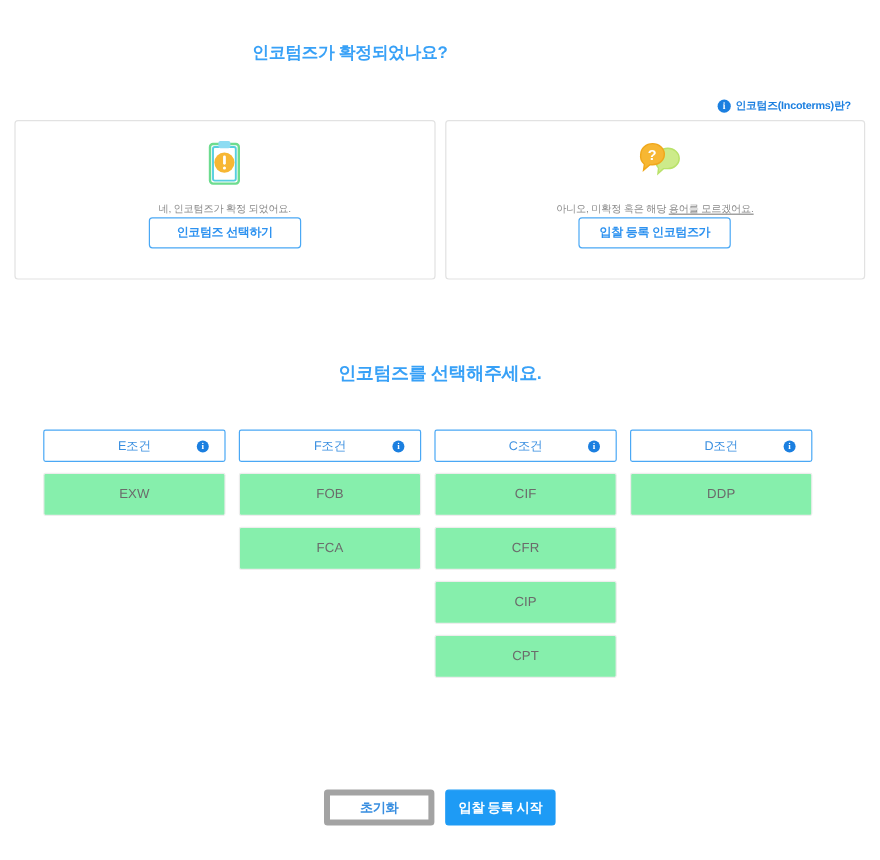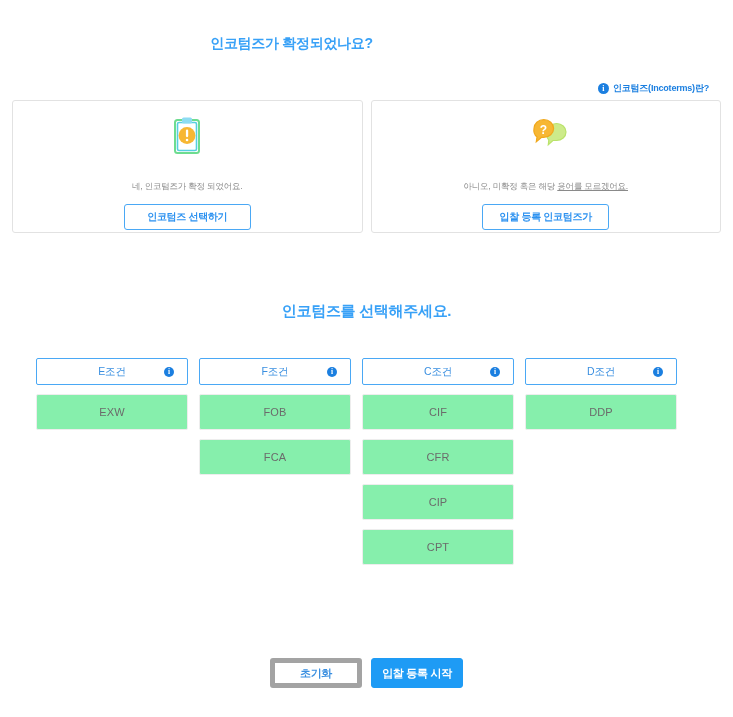--- a/index.html
+++ b/index.html
@@ -87,29 +87,28 @@
     box-sizing: border-box;
     padding-top: 13px;
     cursor: pointer;
   }
   .card-icon {
     width: 46px;
     height: 46px;
     display: block;
   }
   .card-desc {
-    margin-top: 21px;
+    margin-top: 9px;
     font-size: 8.5px;
     color: #8a8a8a;
     letter-spacing: -0.2px;
     text-align: center;
   }
   .card-desc .underline { text-decoration: underline; }
   .card-btn {
-    margin-top: 11px;
     width: 127px;
     height: 26px;
     border: 1px solid #4aa8f5;
     border-radius: 3px;
     background: #ffffff;
     color: #2d92f0;
     font-size: 10px;
     font-weight: bold;
     letter-spacing: -0.3px;
     font-family: "Liberation Sans", "DejaVu Sans", sans-serif;

